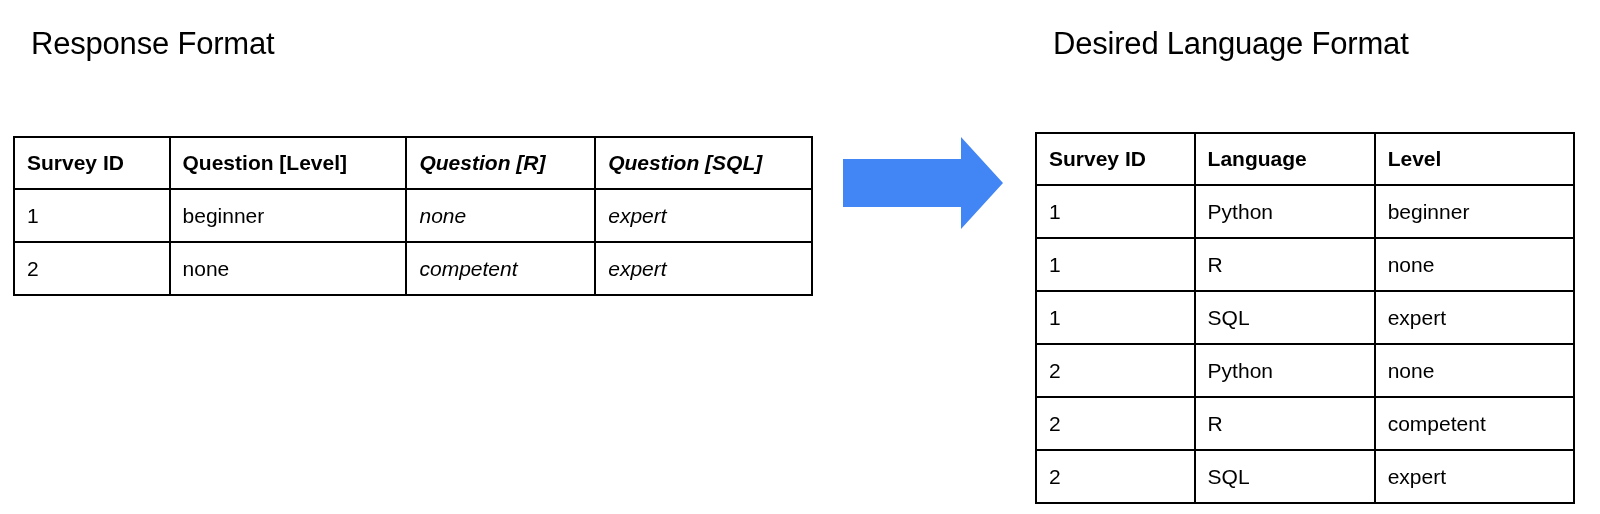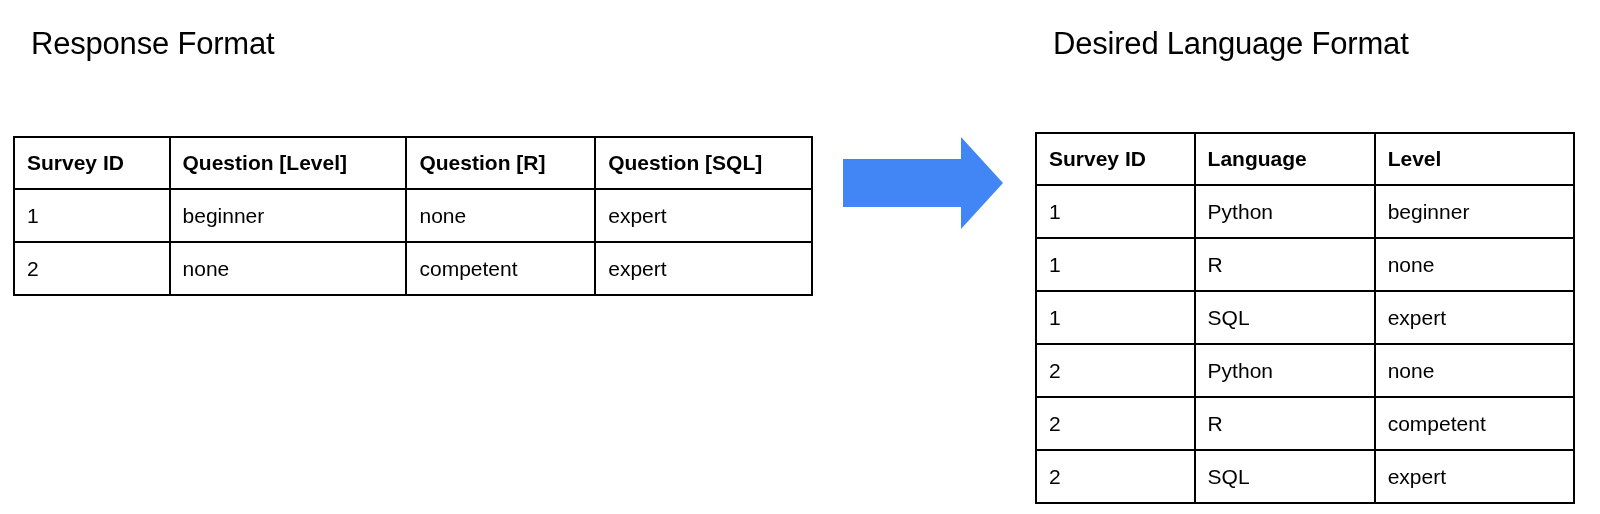--- a/index.html
+++ b/index.html
@@ -59,22 +59,22 @@
     height: 50px;
   }
   .data-table td {
     height: 51px;
   }
 
   
   #left-table { top: 88px; }
   #left-table .c0 { width: 150px; }
   #left-table .c1 { width: 234px; }
-  #left-table .c2 { width: 184px; }
-  #left-table .c3 { width: 212px; }
+  #left-table .c2 { width: 184px; font-style: italic; }
+  #left-table .c3 { width: 212px; font-style: italic; }
 
   
   #right-table .c0 { width: 151px; }
   #right-table .c1 { width: 175px; }
   #right-table .c2 { width: 197px; border-radius: 15px; }
 
   
   #arrow-figure {
     position: absolute;
     left: 843px;

